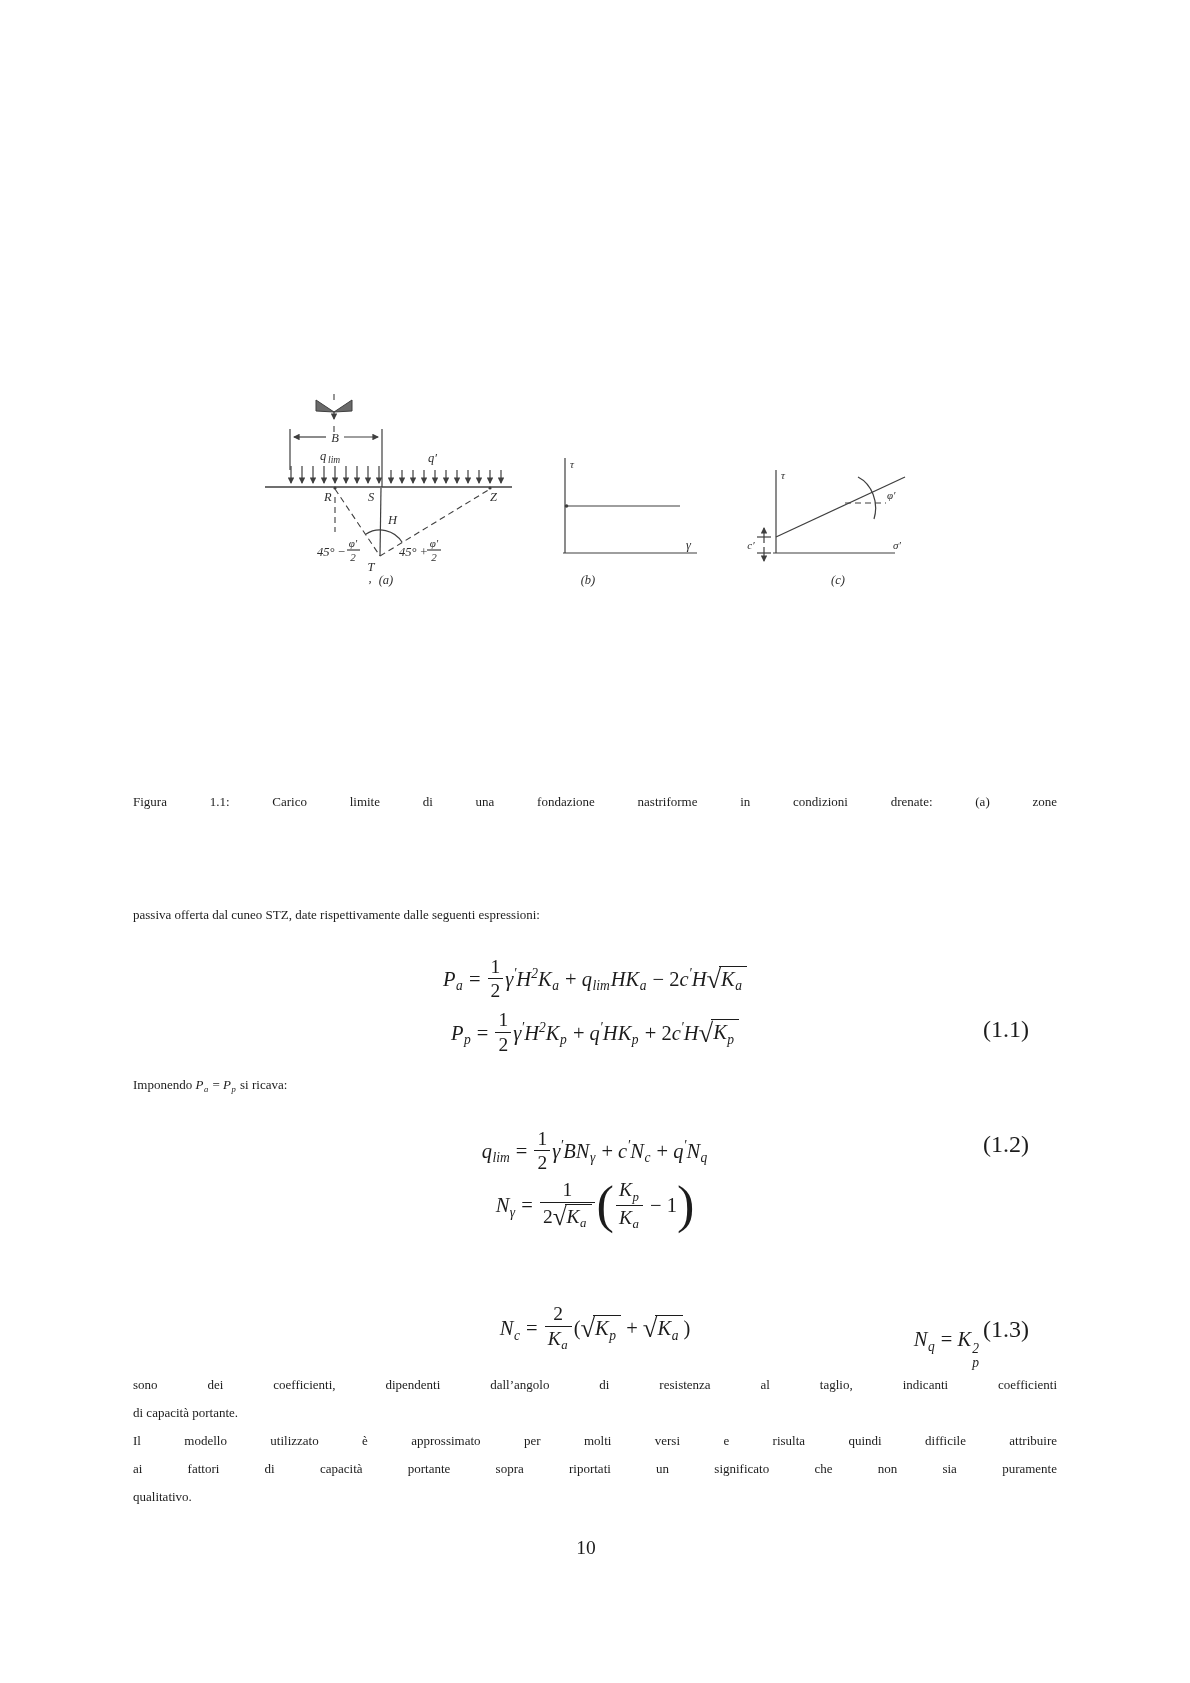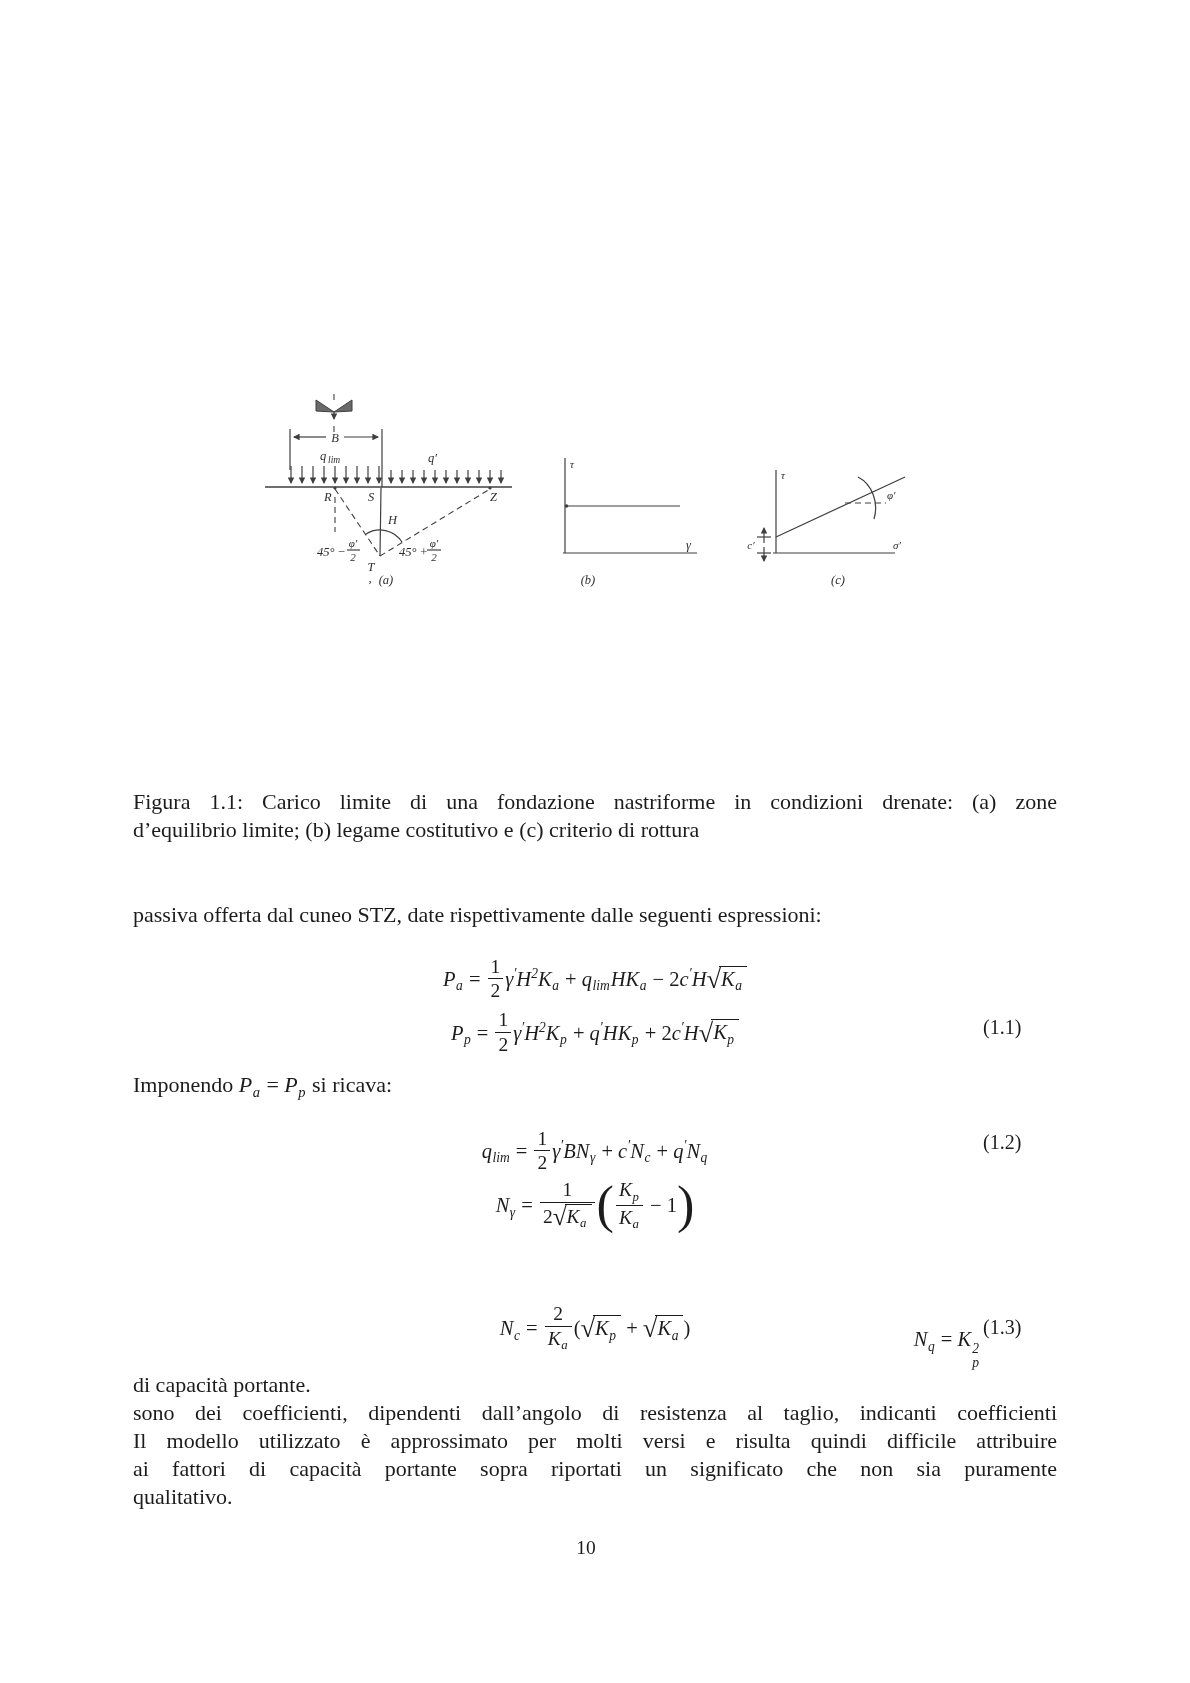--- a/index.html
+++ b/index.html
@@ -2,27 +2,27 @@
 <html><head>
 <meta charset="utf-8">
 <style>
   html,body{margin:0;padding:0;background:#888;}
   .page{
     position:relative; width:1190px; height:1683px; background:#ffffff;
     margin:0 auto; overflow:hidden;
     font-family:"Liberation Serif","DejaVu Serif",serif; color:#1c1c1c;
   }
   
-  .textblock{position:absolute; left:133px; width:924px; font-size:22px; line-height:28px;}
+  .textblock{position:absolute; left:133px; width:924px; font-size:13px; line-height:28px;}
   .tl{text-align:left;}
   .tl.just{text-align:justify; text-align-last:justify;}
   
   .eqblock{position:absolute; left:133px; width:924px; text-align:center; font-size:20.5px;margin-top:12px;}
   .eqline{margin-bottom:8px; white-space:nowrap;}
-  .eqnum{position:absolute; left:983px; width:80px; font-size:20px; text-align:left;}
+  .eqnum{position:absolute; left:983px; width:80px; font-size:24px; text-align:left;}
   .mi{font-style:italic;}
   .mo{font-style:normal;}
   .msub{font-size:0.66em; font-style:italic; vertical-align:-0.35em; margin-left:0.5px; margin-right:1px;}
   .msup{font-size:0.66em; font-style:italic; vertical-align:0.55em;}
   .mfrac{display:inline-block; vertical-align:middle; position:relative; top:-0.12em; text-align:center; margin:0 2px; font-size:0.95em;}
   .fn{display:block; padding:0 3px 1px 3px; line-height:1.1;}
   .fd{display:block; border-top:1.3px solid #1c1c1c; padding:1px 3px 0 3px; line-height:1.1;}
   .msqrt{display:inline-block; white-space:nowrap;}
   .rad{font-size:1.3em; line-height:0; position:relative; top:0.1em; margin-right:-2px; font-style:normal;}
   .rbar{display:inline-block; border-top:1.3px solid #1c1c1c; padding:2px 4px 0 2px; line-height:1.05;}
@@ -148,21 +148,20 @@
 
       <path class="fln" d="M858 477 A30 34 0 0 1 874 519"></path>
       <line class="fdash" x1="845" y1="503" x2="886" y2="503"></line>
       <text class="ftf" x="887" y="499">φ′</text>
       <text class="ft" x="838" y="584" text-anchor="middle">(c)</text>
     </g>
   </svg>
 
   <div class="textblock" style="top:788px;">
       <div class="tl just">Figura 1.1: Carico limite di una fondazione nastriforme in condizioni drenate: (a) zone</div>
-      <div class="tl">d’equilibrio limite; (b) legame costitutivo e (c) criterio di rottura</div>
     </div>
 
   <div class="textblock" style="top:901px;">
     <div class="tl">passiva offerta dal cuneo STZ, date rispettivamente dalle seguenti espressioni:</div>
   </div>
 
   <div class="eqblock" style="top:946px;">
     <div class="eqline"><span class="mi">P</span><span class="msub">a</span><span class="mo"> = </span><span class="mfrac"><span class="fn"><span class="mo">1</span></span><span class="fd"><span class="mo">2</span></span></span><span class="mi">γ</span><span class="msup">′</span><span class="mi">H</span><span class="msup">2</span><span class="mi">K</span><span class="msub">a</span><span class="mo"> + </span><span class="mi">q</span><span class="msub">lim</span><span class="mi">HK</span><span class="msub">a</span><span class="mo"> − </span><span class="mo">2</span><span class="mi">c</span><span class="msup">′</span><span class="mi">H</span><span class="msqrt"><span class="rad">√</span><span class="rbar"><span class="mi">K</span><span class="msub">a</span></span></span></div>
     <div class="eqline"><span class="mi">P</span><span class="msub">p</span><span class="mo"> = </span><span class="mfrac"><span class="fn"><span class="mo">1</span></span><span class="fd"><span class="mo">2</span></span></span><span class="mi">γ</span><span class="msup">′</span><span class="mi">H</span><span class="msup">2</span><span class="mi">K</span><span class="msub">p</span><span class="mo"> + </span><span class="mi">q</span><span class="msup">′</span><span class="mi">HK</span><span class="msub">p</span><span class="mo"> + </span><span class="mo">2</span><span class="mi">c</span><span class="msup">′</span><span class="mi">H</span><span class="msqrt"><span class="rad">√</span><span class="rbar"><span class="mi">K</span><span class="msub">p</span></span></span></div>
   </div>
@@ -184,22 +183,22 @@
   </div>
   <div class="eqblock" style="top:1316px; width:846px;text-align:right;">
     <div class="eqline"><span class="mi">N</span><span class="msub">q</span><span class="mo"> = </span><span class="mi">K</span><span class="mss">
           <span class="ssu" style="display: block;">2</span>
           <span class="ssl" style="display: block;">p</span>
         </span></div>
   </div>
   <div class="eqnum" style="top:1316px;">(1.3)</div>
 
   <div class="textblock" style="top:1371px;">
+      <div class="tl just">sono dei coefficienti, dipendenti dall’angolo di resistenza al taglio, indicanti coefficienti</div>
       <div class="tl">di capacità portante.</div>
-      <div class="tl just">sono dei coefficienti, dipendenti dall’angolo di resistenza al taglio, indicanti coefficienti</div>
     </div>
   <div class="textblock" style="top:1427px;">
       <div class="tl just">Il modello utilizzato è approssimato per molti versi e risulta quindi difficile attribuire</div>
       <div class="tl just">ai fattori di capacità portante sopra riportati un significato che non sia puramente</div>
       <div class="tl">qualitativo.</div>
     </div>
 
   <div class="pagenum" style="top:1537px;">10</div>
 
 </div>

